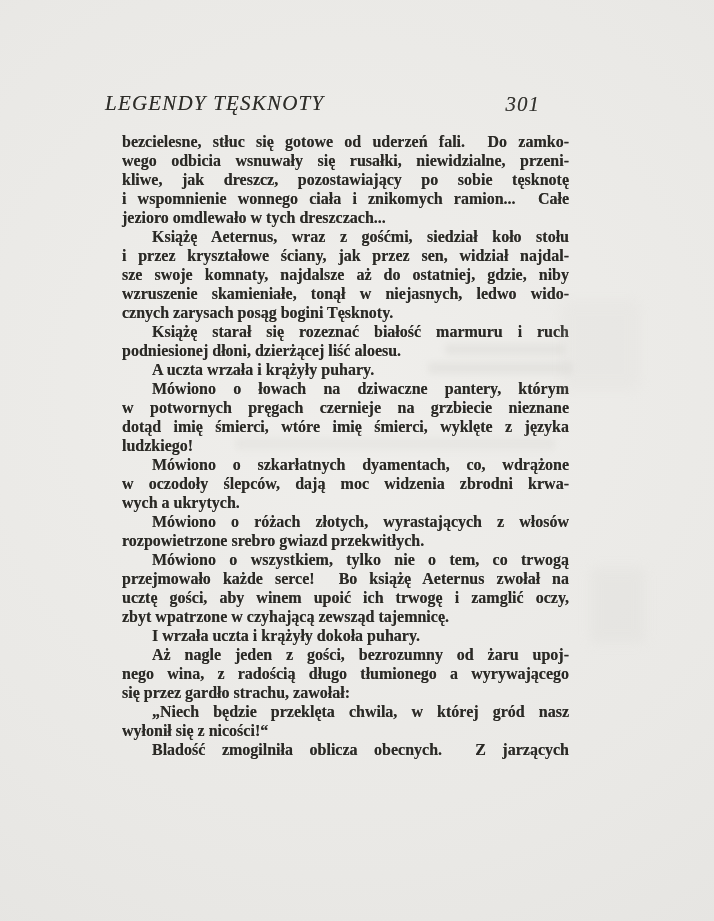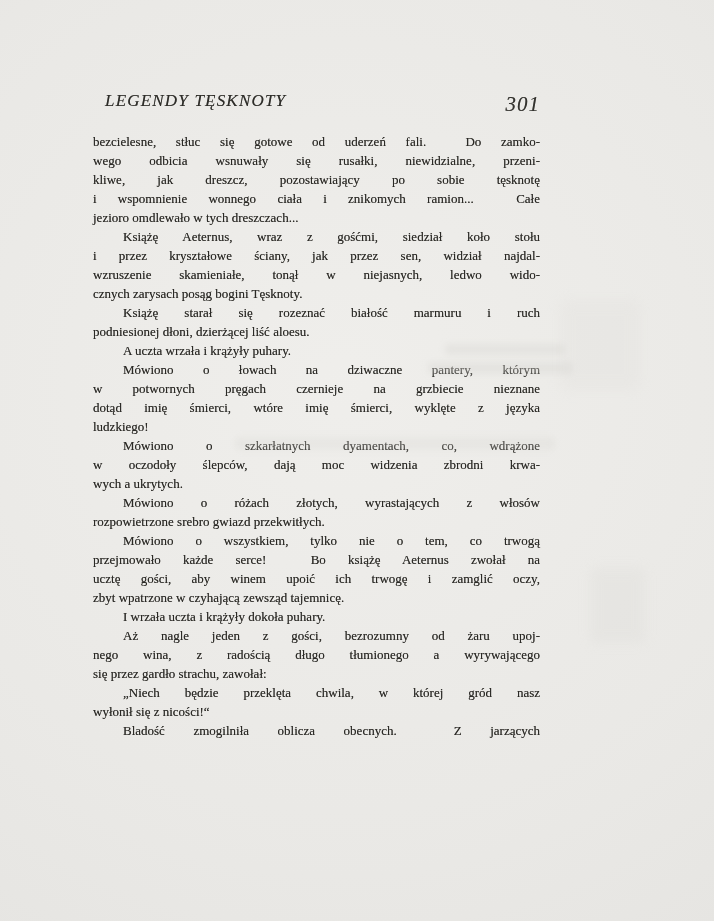--- a/index.html
+++ b/index.html
@@ -21,43 +21,44 @@
   
   .running-header {
     position: absolute;
     left: 105px; right: 161px; top: 91px;
     height: 24px;
     color: #2b2a26;
   }
   .header-title {
     position: absolute; left: 0; top: 0;
     font-style: italic;
-    font-size: 17px;
+    font-size: 21px;
     letter-spacing: 1.2px;
     color: #2e2d29;
     text-shadow: 0 0 0.5px rgba(46,45,41,0.55);
     white-space: nowrap;
   }
   .page-number {
     position: absolute; right: 13px; top: 1px;
     font-style: italic;
     font-size: 21px;
     letter-spacing: 1px;
     color: #34332f;
     text-shadow: 0 0 0.5px rgba(52,51,47,0.5);
   }
   
   .text-block {
     position: absolute;
-    left: 93px; top: 132px;
+    left: 122px; top: 132px;
     width: 447px;
-    font-size: 13px;
+    font-size: 16px;
     line-height: 19px;
     color: #2b2a26;
     text-shadow: 0 0 0.45px rgba(43,42,38,0.6);
+    font-weight: bold;
   }
   .line {
     height: 19px;
     text-align: justify;
     text-align-last: justify;
     white-space: normal;
   }
   .line.endline {
     text-align: right;
     text-align-last: left;
@@ -89,20 +90,21 @@
   </div>
 
   <div class="text-block">
       <div class="line">bezcielesne, stłuc się gotowe od uderzeń fali.&nbsp; Do zamko-</div>
       <div class="line">wego odbicia wsnuwały się rusałki, niewidzialne, przeni-</div>
       <div class="line">kliwe, jak dreszcz, pozostawiający po sobie tęsknotę</div>
       <div class="line">i wspomnienie wonnego ciała i znikomych ramion...&nbsp; Całe</div>
       <div class="line endline">jezioro omdlewało w tych dreszczach...</div>
       <div class="line indent">Książę Aeternus, wraz z gośćmi, siedział koło stołu</div>
       <div class="line">i przez kryształowe ściany, jak przez sen, widział najdal-</div>
+      <div class="line">sze swoje komnaty, najdalsze aż do ostatniej, gdzie, niby</div>
       <div class="line">wzruszenie skamieniałe, tonął w niejasnych, ledwo wido-</div>
       <div class="line endline">cznych zarysach posąg bogini Tęsknoty.</div>
       <div class="line indent">Książę starał się rozeznać białość marmuru i ruch</div>
       <div class="line endline">podniesionej dłoni, dzierżącej liść aloesu.</div>
       <div class="line indent endline">A uczta wrzała i krążyły puhary.</div>
       <div class="line indent">Mówiono o łowach na dziwaczne pantery, którym</div>
       <div class="line">w potwornych pręgach czernieje na grzbiecie nieznane</div>
       <div class="line">dotąd imię śmierci, wtóre imię śmierci, wyklęte z języka</div>
       <div class="line endline">ludzkiego!</div>
       <div class="line indent">Mówiono o szkarłatnych dyamentach, co, wdrążone</div>

